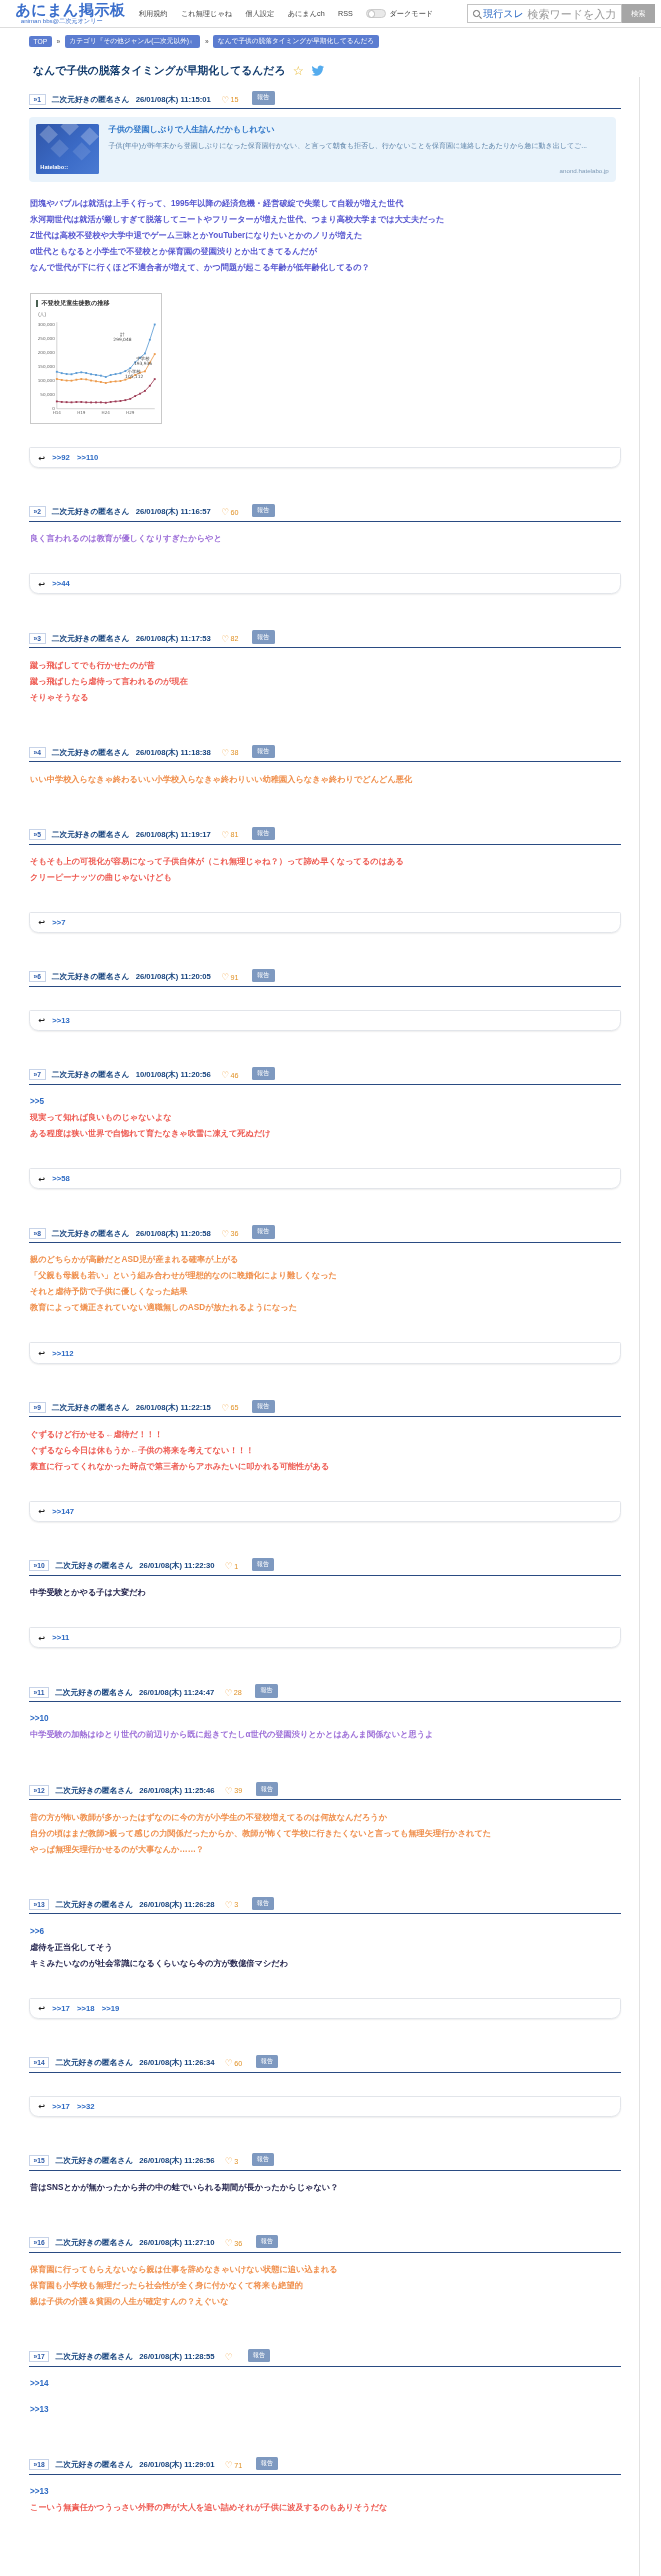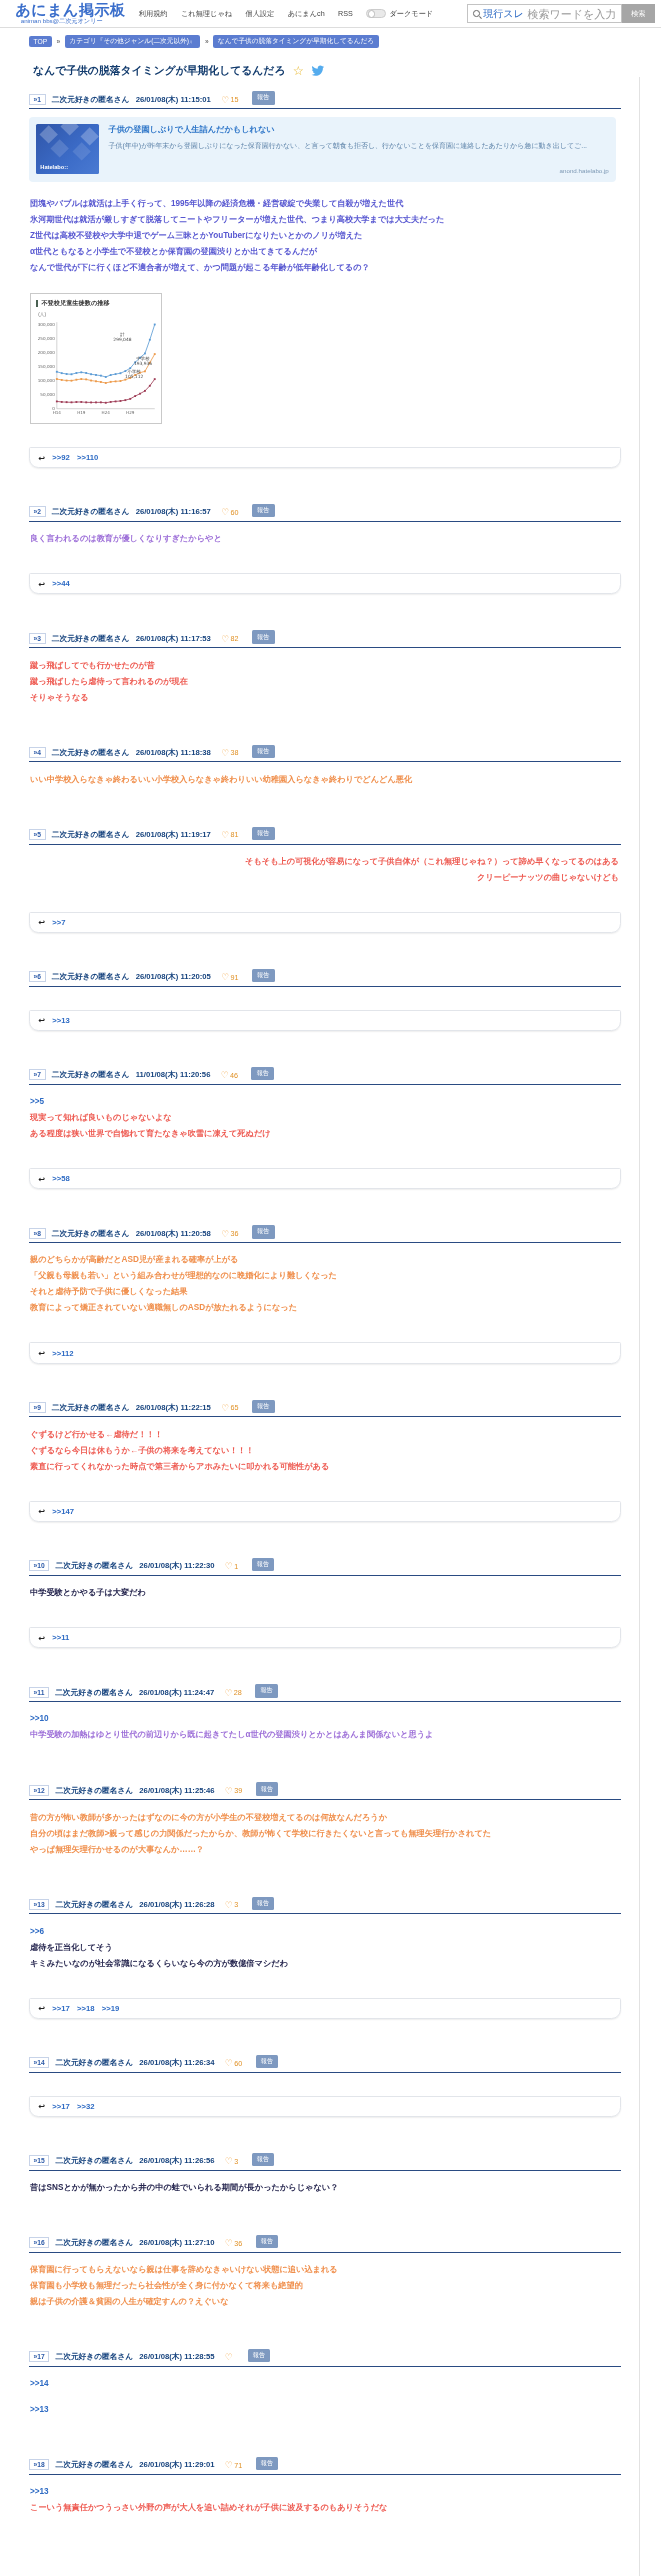--- a/index.html
+++ b/index.html
@@ -327,21 +327,21 @@
         <header class="phead">
           <span class="pnum">»5</span>
           <span class="pname">二次元好きの匿名さん</span>
           <span class="pdate">26/01/08(木) 11:19:17</span>
           <span class="heartwrap">
             <span class="heart">♡</span>
             <span class="likes">81</span>
           </span>
           <button class="report">報告</button>
         </header>
-        <div class="pbody" style="color: rgb(238, 90, 81); text-align: right;">
+        <div class="pbody" style="color: rgb(238, 90, 81);">
           <div class="line">そもそも上の可視化が容易になって子供自体が（これ無理じゃね？）って諦め早くなってるのはある</div>
           <div class="line">クリーピーナッツの曲じゃないけども</div>
         </div>
         <div class="pfoot">
           <span class="ricon">↩</span>
           <a class="anchor">&gt;&gt;7</a>
         </div>
       </article>
       <article class="post">
         <header class="phead">
@@ -356,21 +356,21 @@
         </header>
         <div class="pfoot">
           <span class="ricon">↩</span>
           <a class="anchor">&gt;&gt;13</a>
         </div>
       </article>
       <article class="post">
         <header class="phead">
           <span class="pnum">»7</span>
           <span class="pname">二次元好きの匿名さん</span>
-          <span class="pdate">11/01/08(木) 11:20:56</span>
+          <span class="pdate">10/01/08(木) 11:20:56</span>
           <span class="heartwrap">
             <span class="heart">♡</span>
             <span class="likes">46</span>
           </span>
           <button class="report">報告</button>
         </header>
         <div class="pbody" style="color: rgb(238, 90, 81);">
           <div class="line"><a class="anchor">&gt;&gt;5</a></div>
           <div class="line">現実って知れば良いものじゃないよな</div>
           <div class="line">ある程度は狭い世界で自惚れて育たなきゃ吹雪に凍えて死ぬだけ</div>

